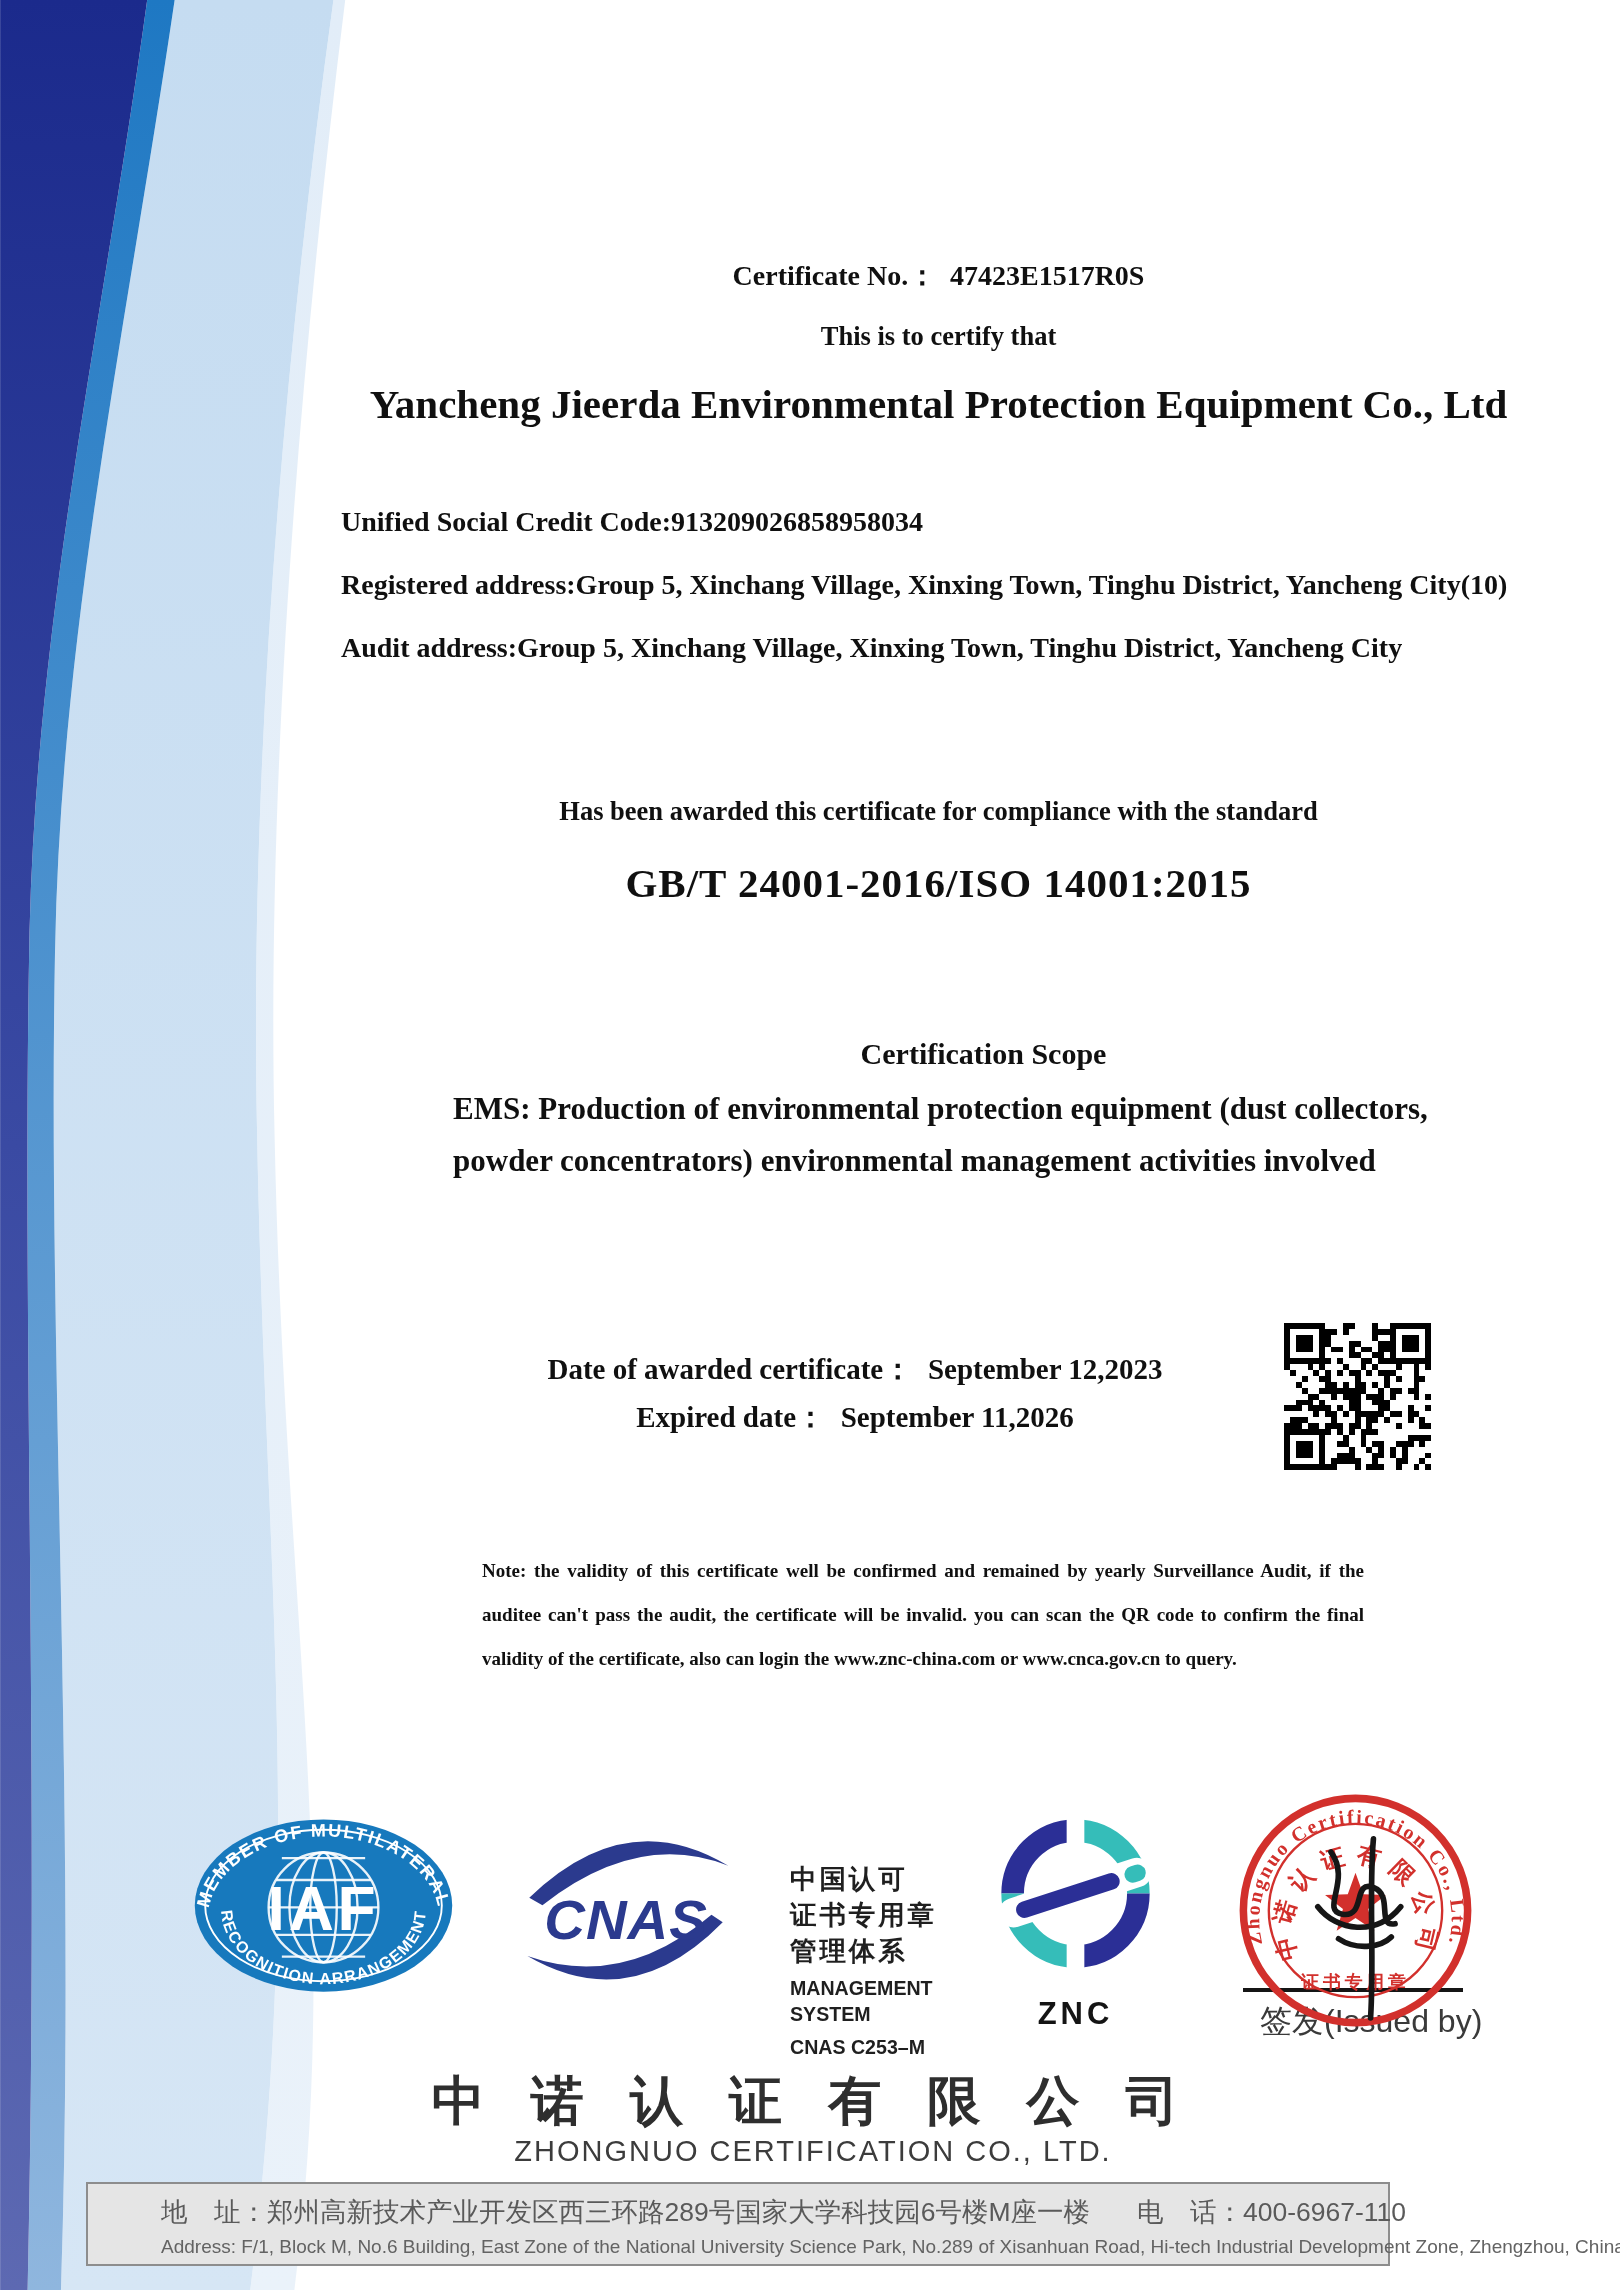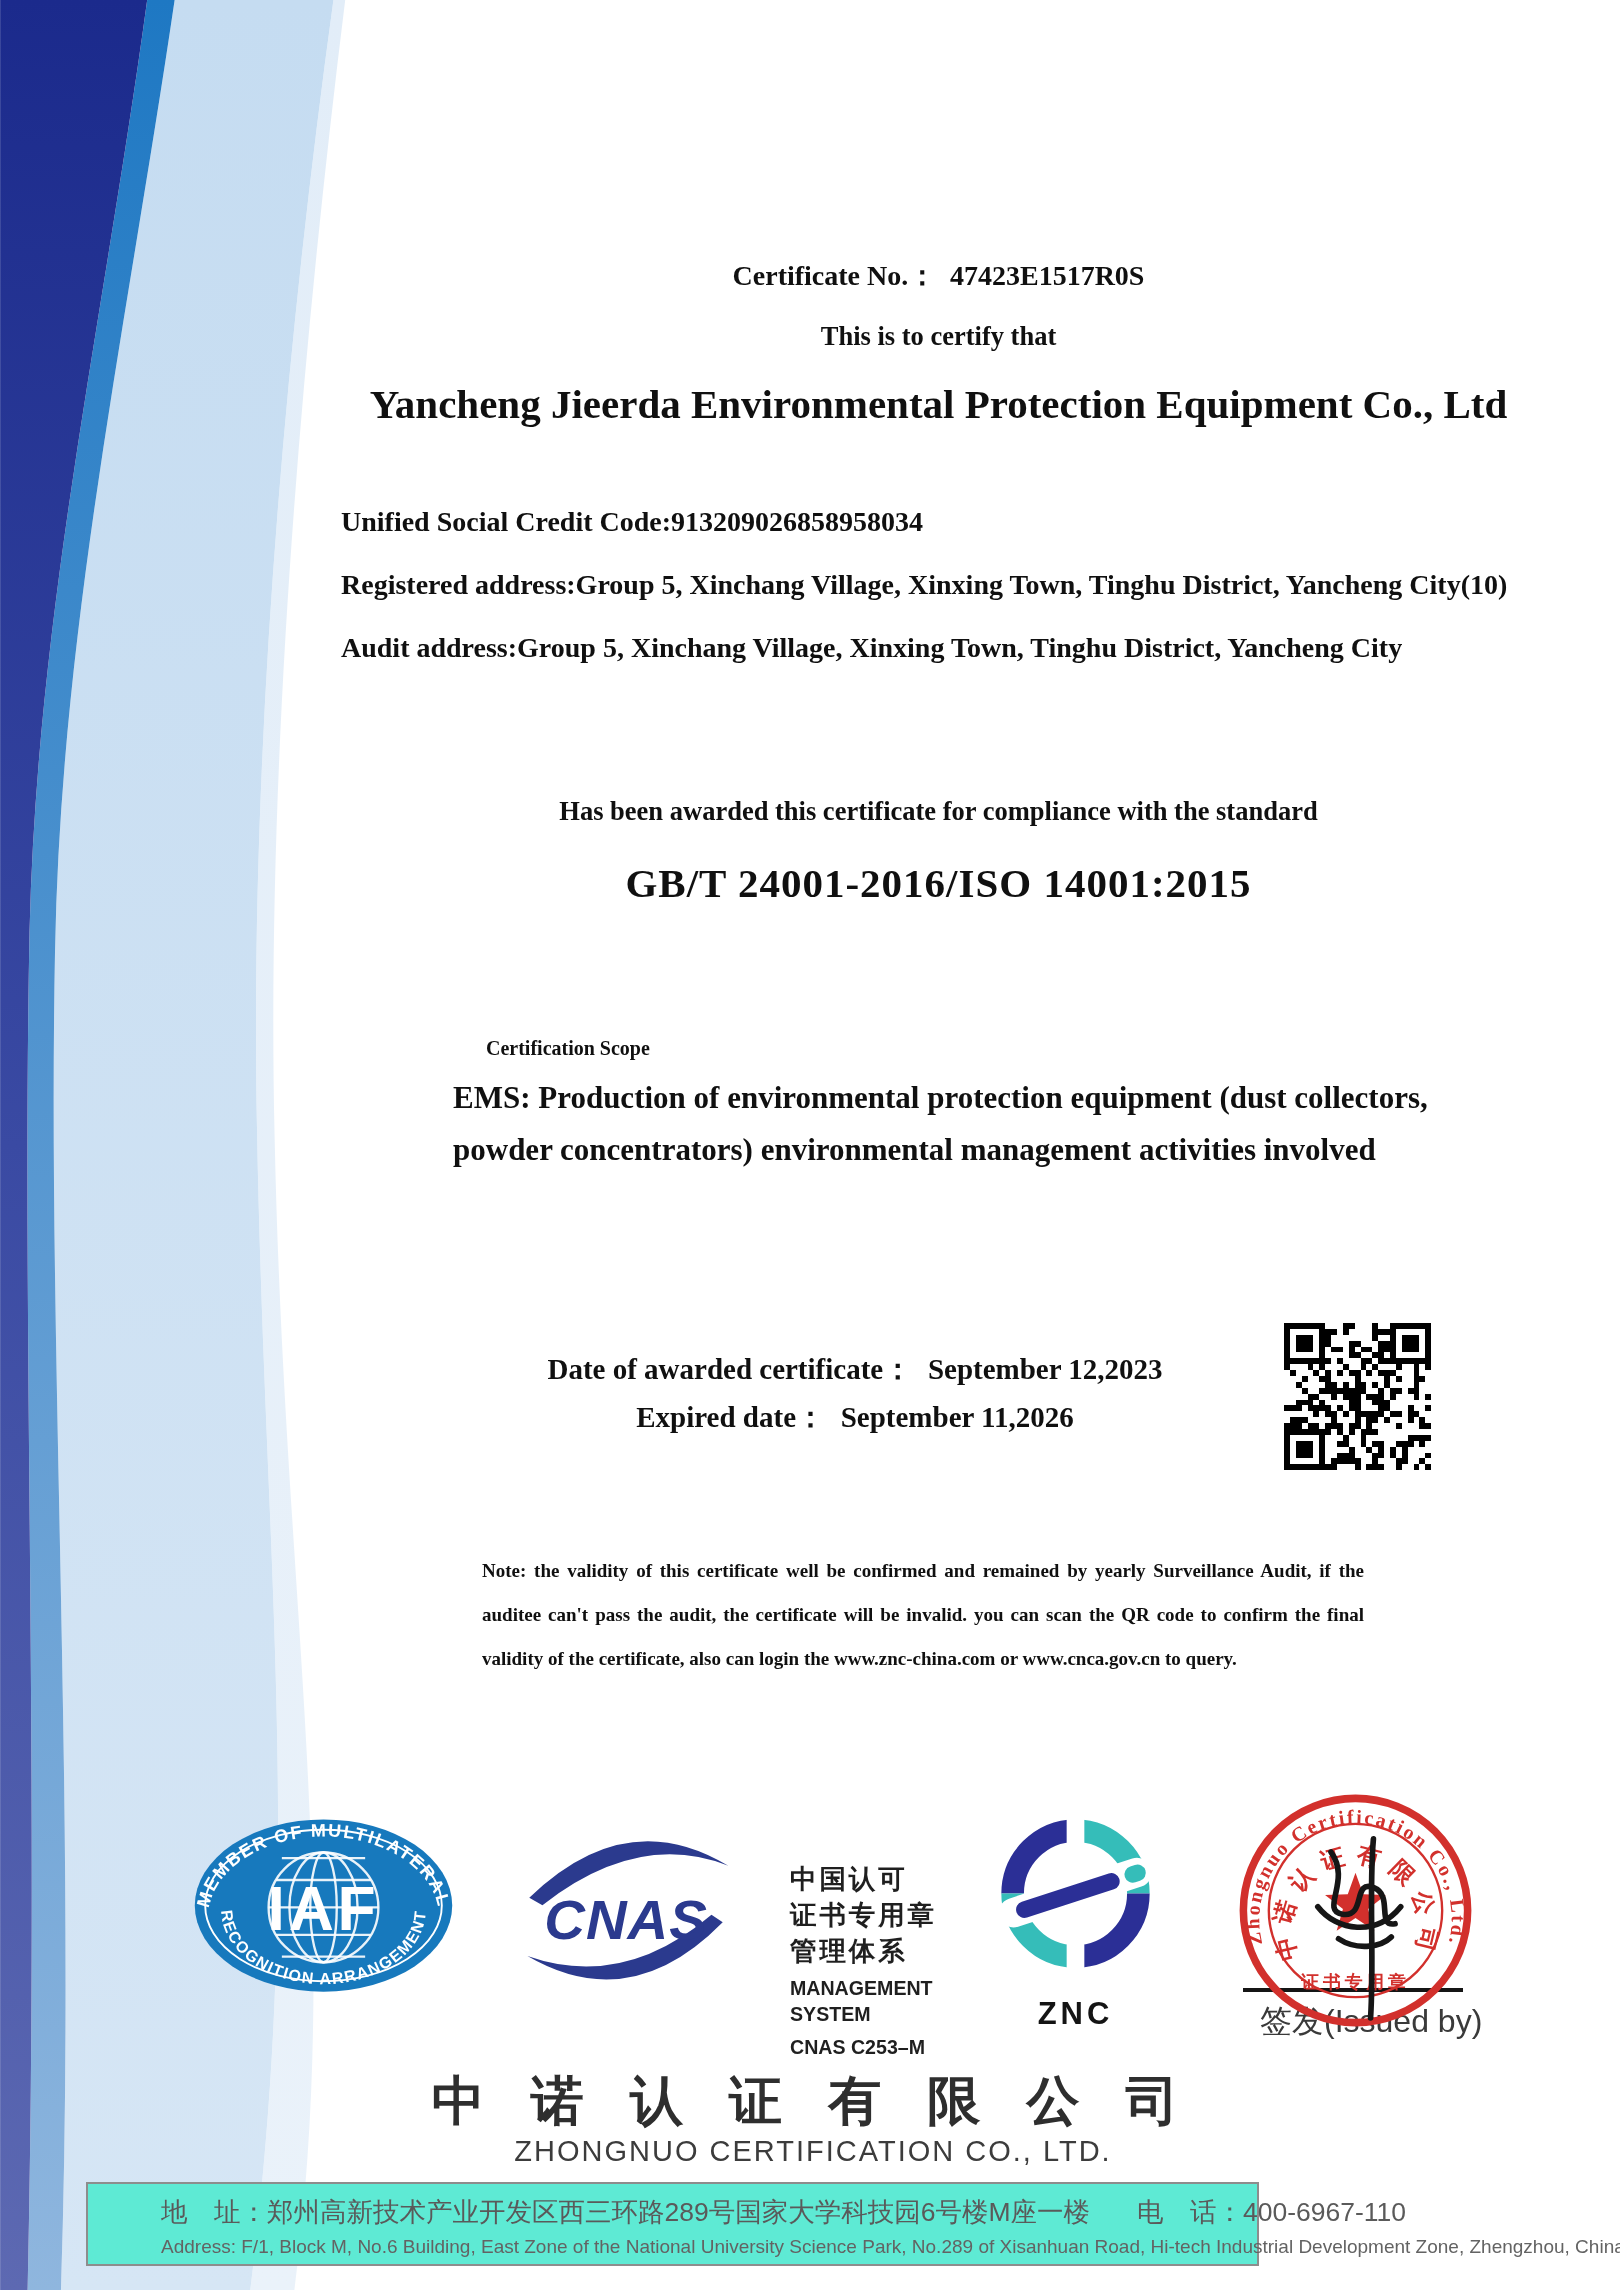--- a/index.html
+++ b/index.html
@@ -12,21 +12,21 @@
   .title{top:155px;font-size:45px;font-weight:700;letter-spacing:0.5px;}
   .certno{top:257px;font-size:28px;font-weight:700;}
   .certno .num{margin-left:13.7px;}
   .certify{top:321px;font-size:26.5px;font-weight:700;}
   .company{top:380px;font-size:41px;font-weight:700;white-space:nowrap;}
   .info{left:341px;top:495px;width:1201px;font-size:28px;font-weight:700;line-height:54px;}
   .info p{margin:0 0 8.8px 0;}
   .award{top:796px;font-size:26.5px;font-weight:700;}
   .standard{top:859px;font-size:41px;font-weight:700;letter-spacing:1px;}
   .scope{left:453px;top:1037px;width:995px;font-weight:700;}
-  .scope .scope-title{font-size:20px;text-align:left;transform:translateX(33px);}
+  .scope .scope-title{font-size:30px;text-align:center;transform:translateX(33px);}
   .scope .scope-text{margin-top:11.8px;font-size:31px;line-height:52px;text-align:left;}
   .dates{left:338px;top:1345px;width:1034px;font-size:29px;font-weight:700;line-height:48px;text-align:center;}
   .dates .lbl{margin-right:15.7px;}
   .qr{left:1284px;top:1323px;width:147px;height:147px;display:grid;
       grid-template-columns:repeat(25,5.9px);grid-template-rows:repeat(25,5.9px);background:#fff;}
   .qr div{width:5.9px;height:5.9px;}
   .qr .b{background:#000;}
   .note{left:482px;top:1549px;width:882px;font-size:19px;font-weight:700;line-height:44px;
         text-align:justify;}
   .logo-box{z-index:2;}
@@ -35,21 +35,21 @@
   .cnas-text .en{font-size:19.6px;font-weight:700;line-height:26.5px;margin-top:5.9px;letter-spacing:0;}
   .znc-label{left:992px;top:1996px;width:167px;text-align:center;font-family:"Liberation Sans",sans-serif;
              font-size:31px;font-weight:700;letter-spacing:3.9px;color:#141414;}
   .issued-line{left:1243px;top:1988px;width:220px;height:3.9px;background:#151515;z-index:2;}
   .issued-by{left:1260px;top:2000px;font-family:"Liberation Sans",sans-serif;font-size:32px;color:#3a3a3a;z-index:2;}
   .seal{left:1233px;top:1788px;z-index:3;}
   .issuer-cn{left:29px;top:2066px;width:1568px;text-align:center;font-size:53px;font-weight:700;
              letter-spacing:15.7px;color:#2e2e2e;font-family:"Liberation Sans",sans-serif;}
   .issuer-en{left:29px;top:2135px;width:1568px;text-align:center;font-size:29px;font-weight:400;
              letter-spacing:2px;color:#3c3c3c;font-family:"Liberation Sans",sans-serif;}
-  .footer-box{left:86px;top:2182px;width:1173px;height:84px;border:2px solid #8d8d8d;background:#5eead4;
+  .footer-box{left:86px;top:2182px;width:1304px;height:84px;border:2px solid #8d8d8d;background:#e5e5e5;
               z-index:2;font-family:"Liberation Sans",sans-serif;color:#5a5a5a;box-sizing:border-box;
               padding:9.8px 0 0 73px;}
   .footer-box .l1{font-size:26.5px;white-space:nowrap;}
   .footer-box .l1 .tel{margin-left:47px;}
   .footer-box .l2{font-size:19px;margin-top:5.9px;white-space:nowrap;color:#636363;}
 </style>
 </head>
 <body>
 
 <div class="page">

